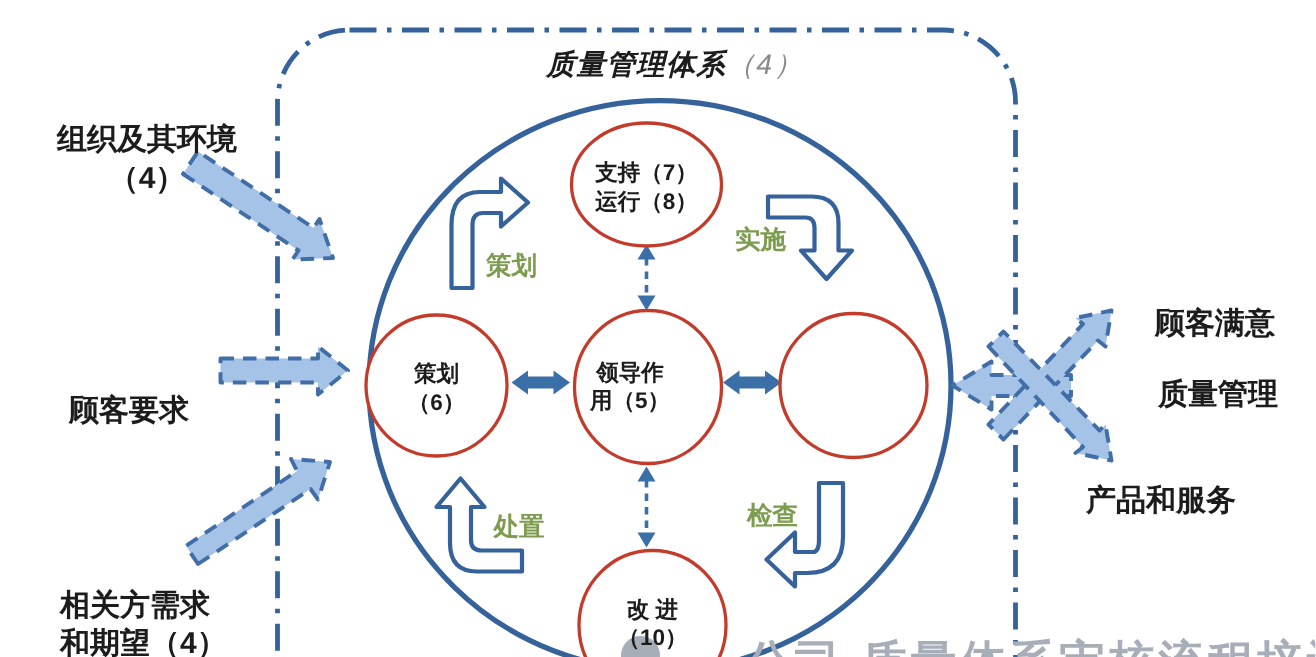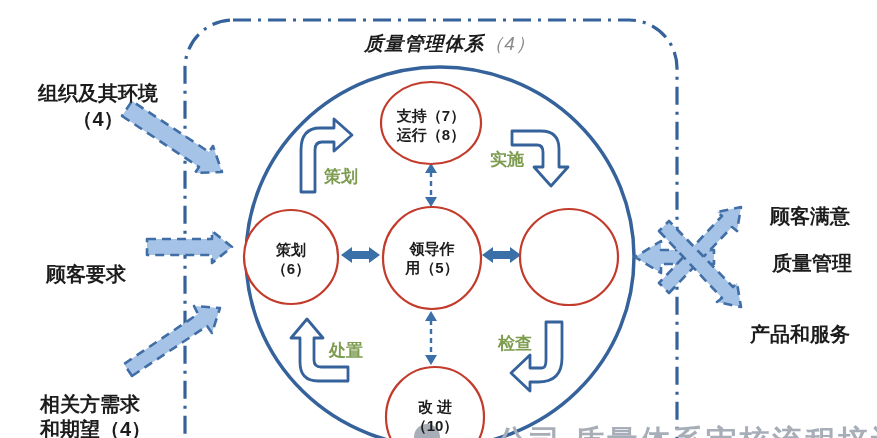--- a/index.html
+++ b/index.html
@@ -105,31 +105,31 @@
   <div class="lbl side" style="left:46px;top:238px;margin-top:24px;">顾客要求</div>
   <div class="lbl side" style="left:40px;top:392px;line-height:25px;">
     <div>相关方需求</div>
     <div>和期望（4）</div>
   </div>
 
   <div class="lbl side" style="left:770px;top:204px;">顾客满意</div>
   <div class="lbl side" style="left:772px;top:250px;line-height:26px;">
     <div>质量管理</div>
   </div>
-  <div class="lbl side" style="left:750px;top:322px;">产品和服务</div>
+  <div class="lbl side" style="left:724px;top:322px;">产品和服务</div>
 
   <div class="lbl centered node" style="left:431px;top:125px;">
     <div>支持（7）</div>
     <div>运行（8）</div>
   </div>
   <div class="lbl centered node" style="left:291px;top:259px;">
     <div>策划</div>
     <div>（6）</div>
   </div>
-  <div class="lbl centered node" style="left:432px;top:258px;">
+  <div class="lbl centered node" style="left:420px;top:258px;">
     <div>领导作</div>
     <div>用（5）</div>
   </div>
   <div class="lbl centered node" style="left:435px;top:416px;">
     <div>改 进</div>
     <div>（10）</div>
   </div>
 
   <div class="lbl centered pdca" style="left:341px;top:177px;">策划</div>
   <div class="lbl centered pdca" style="left:507px;top:160px;">实施</div>

